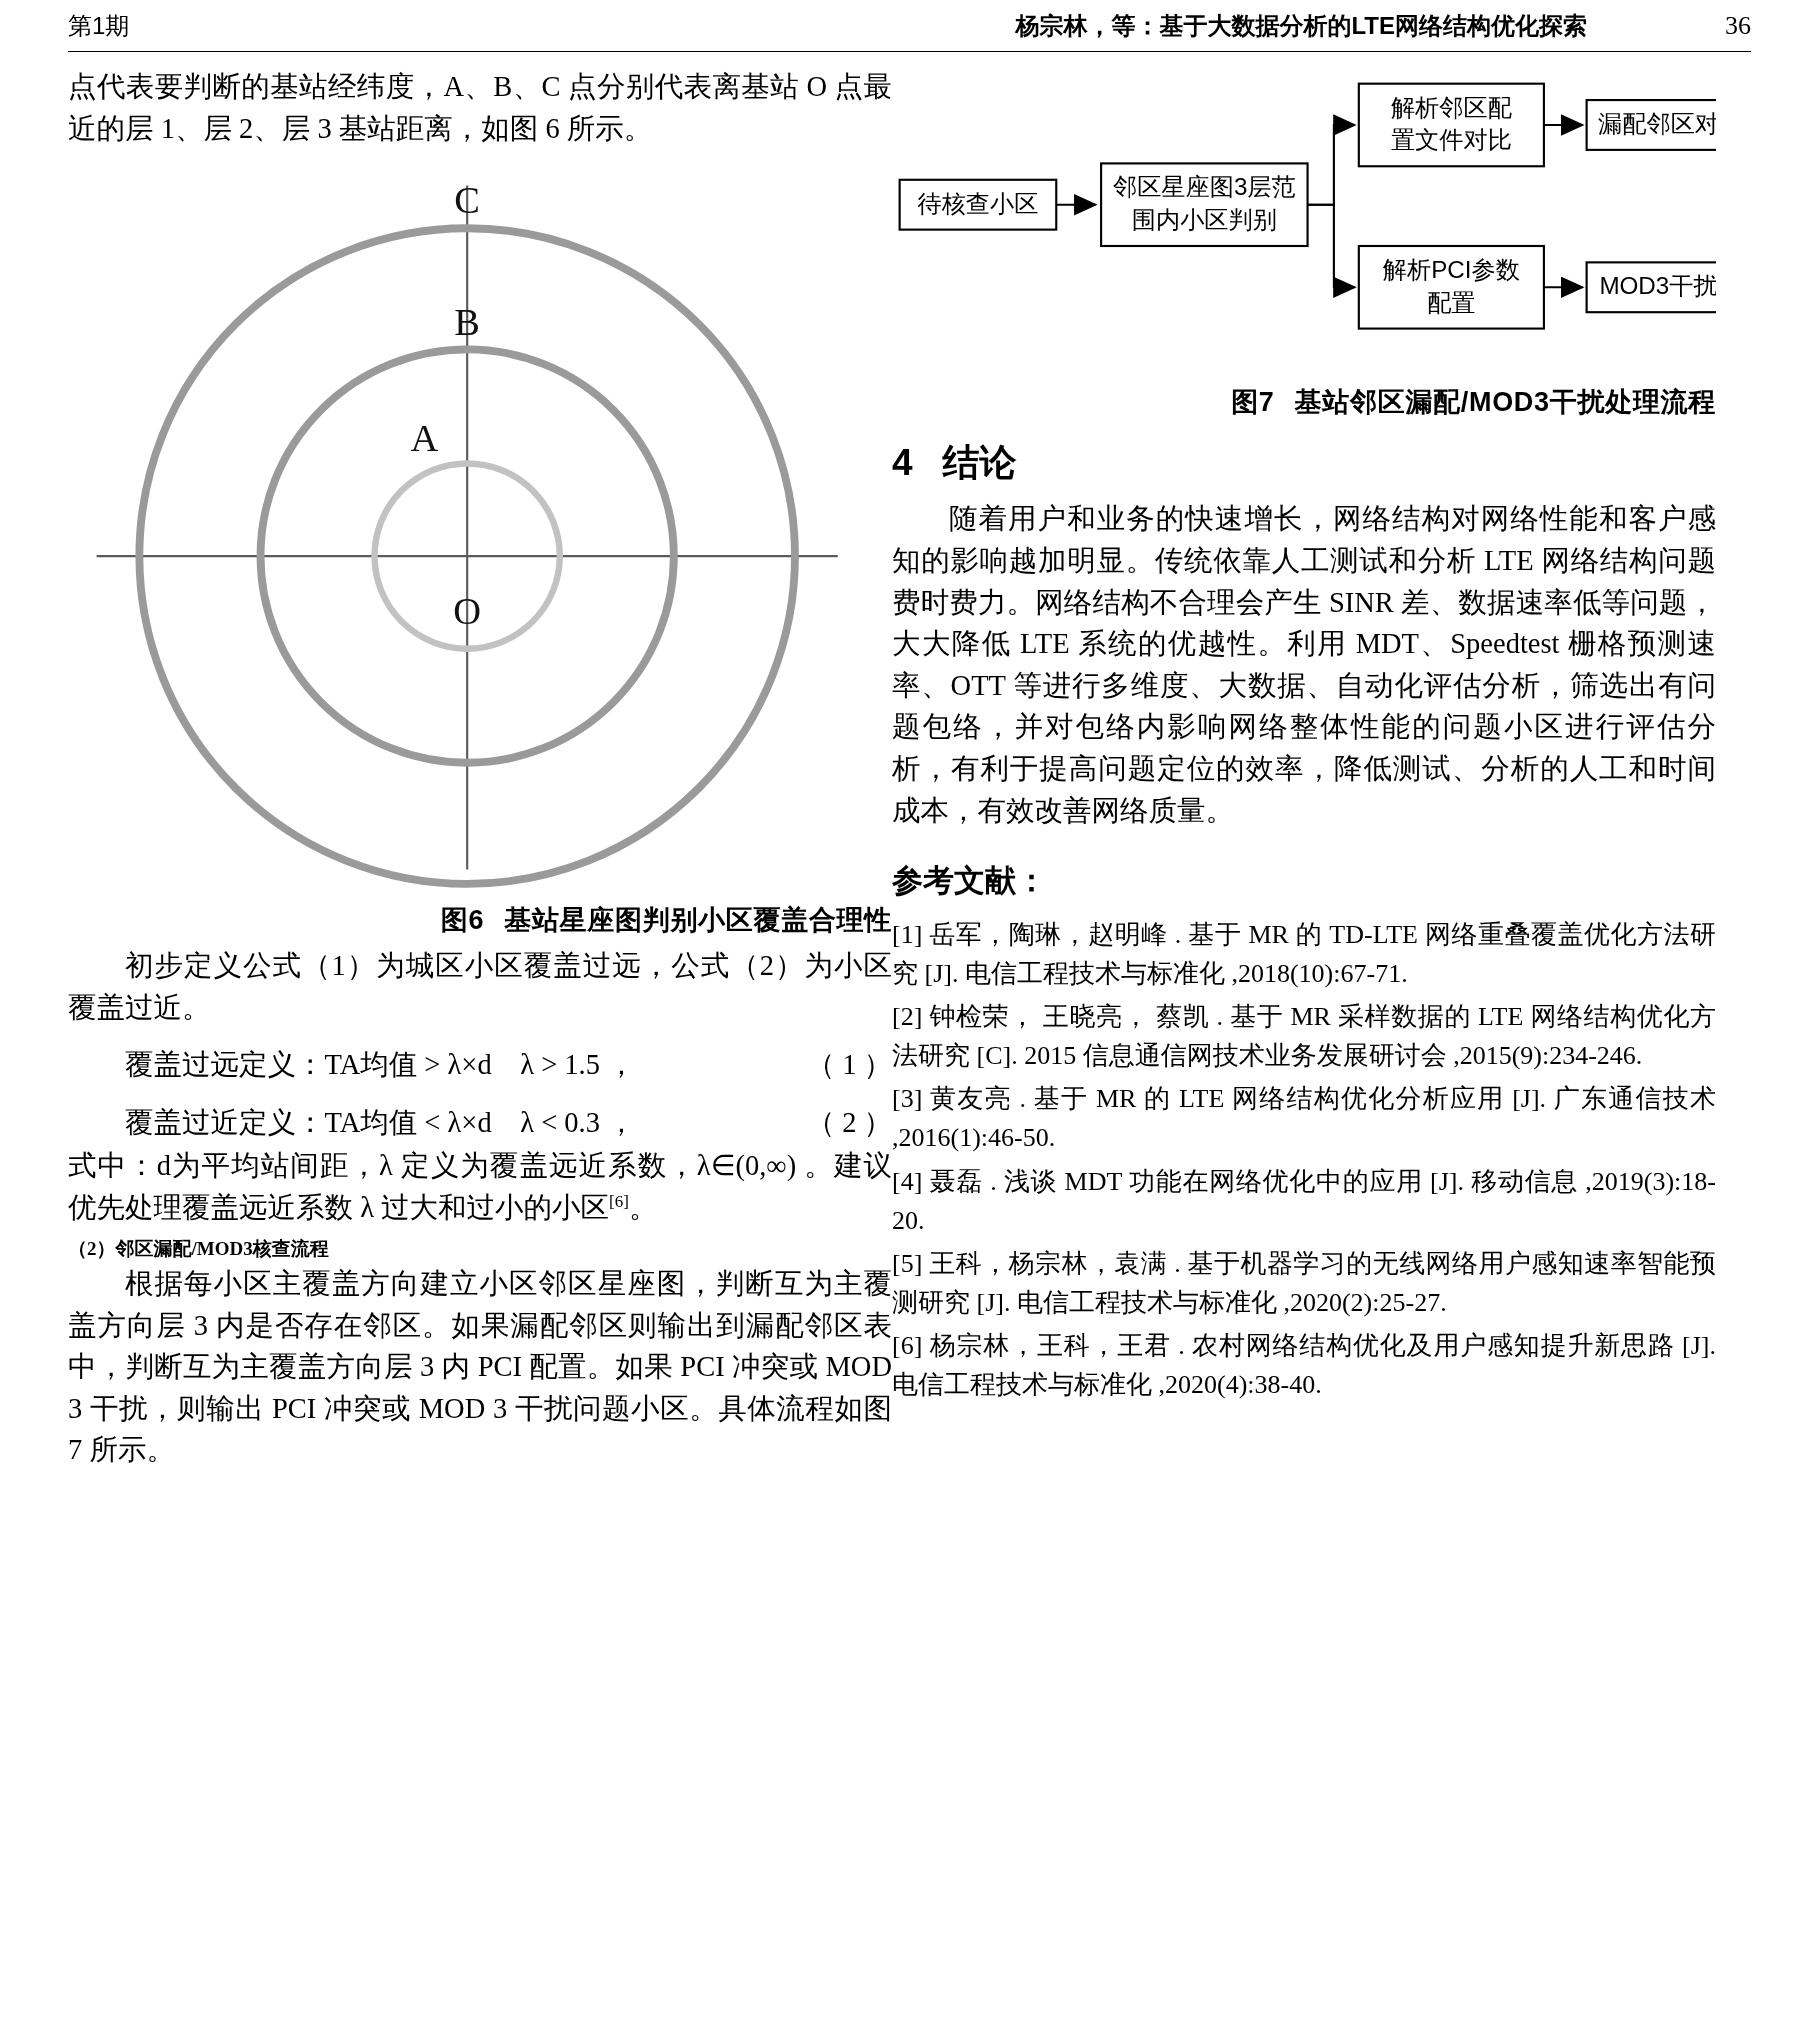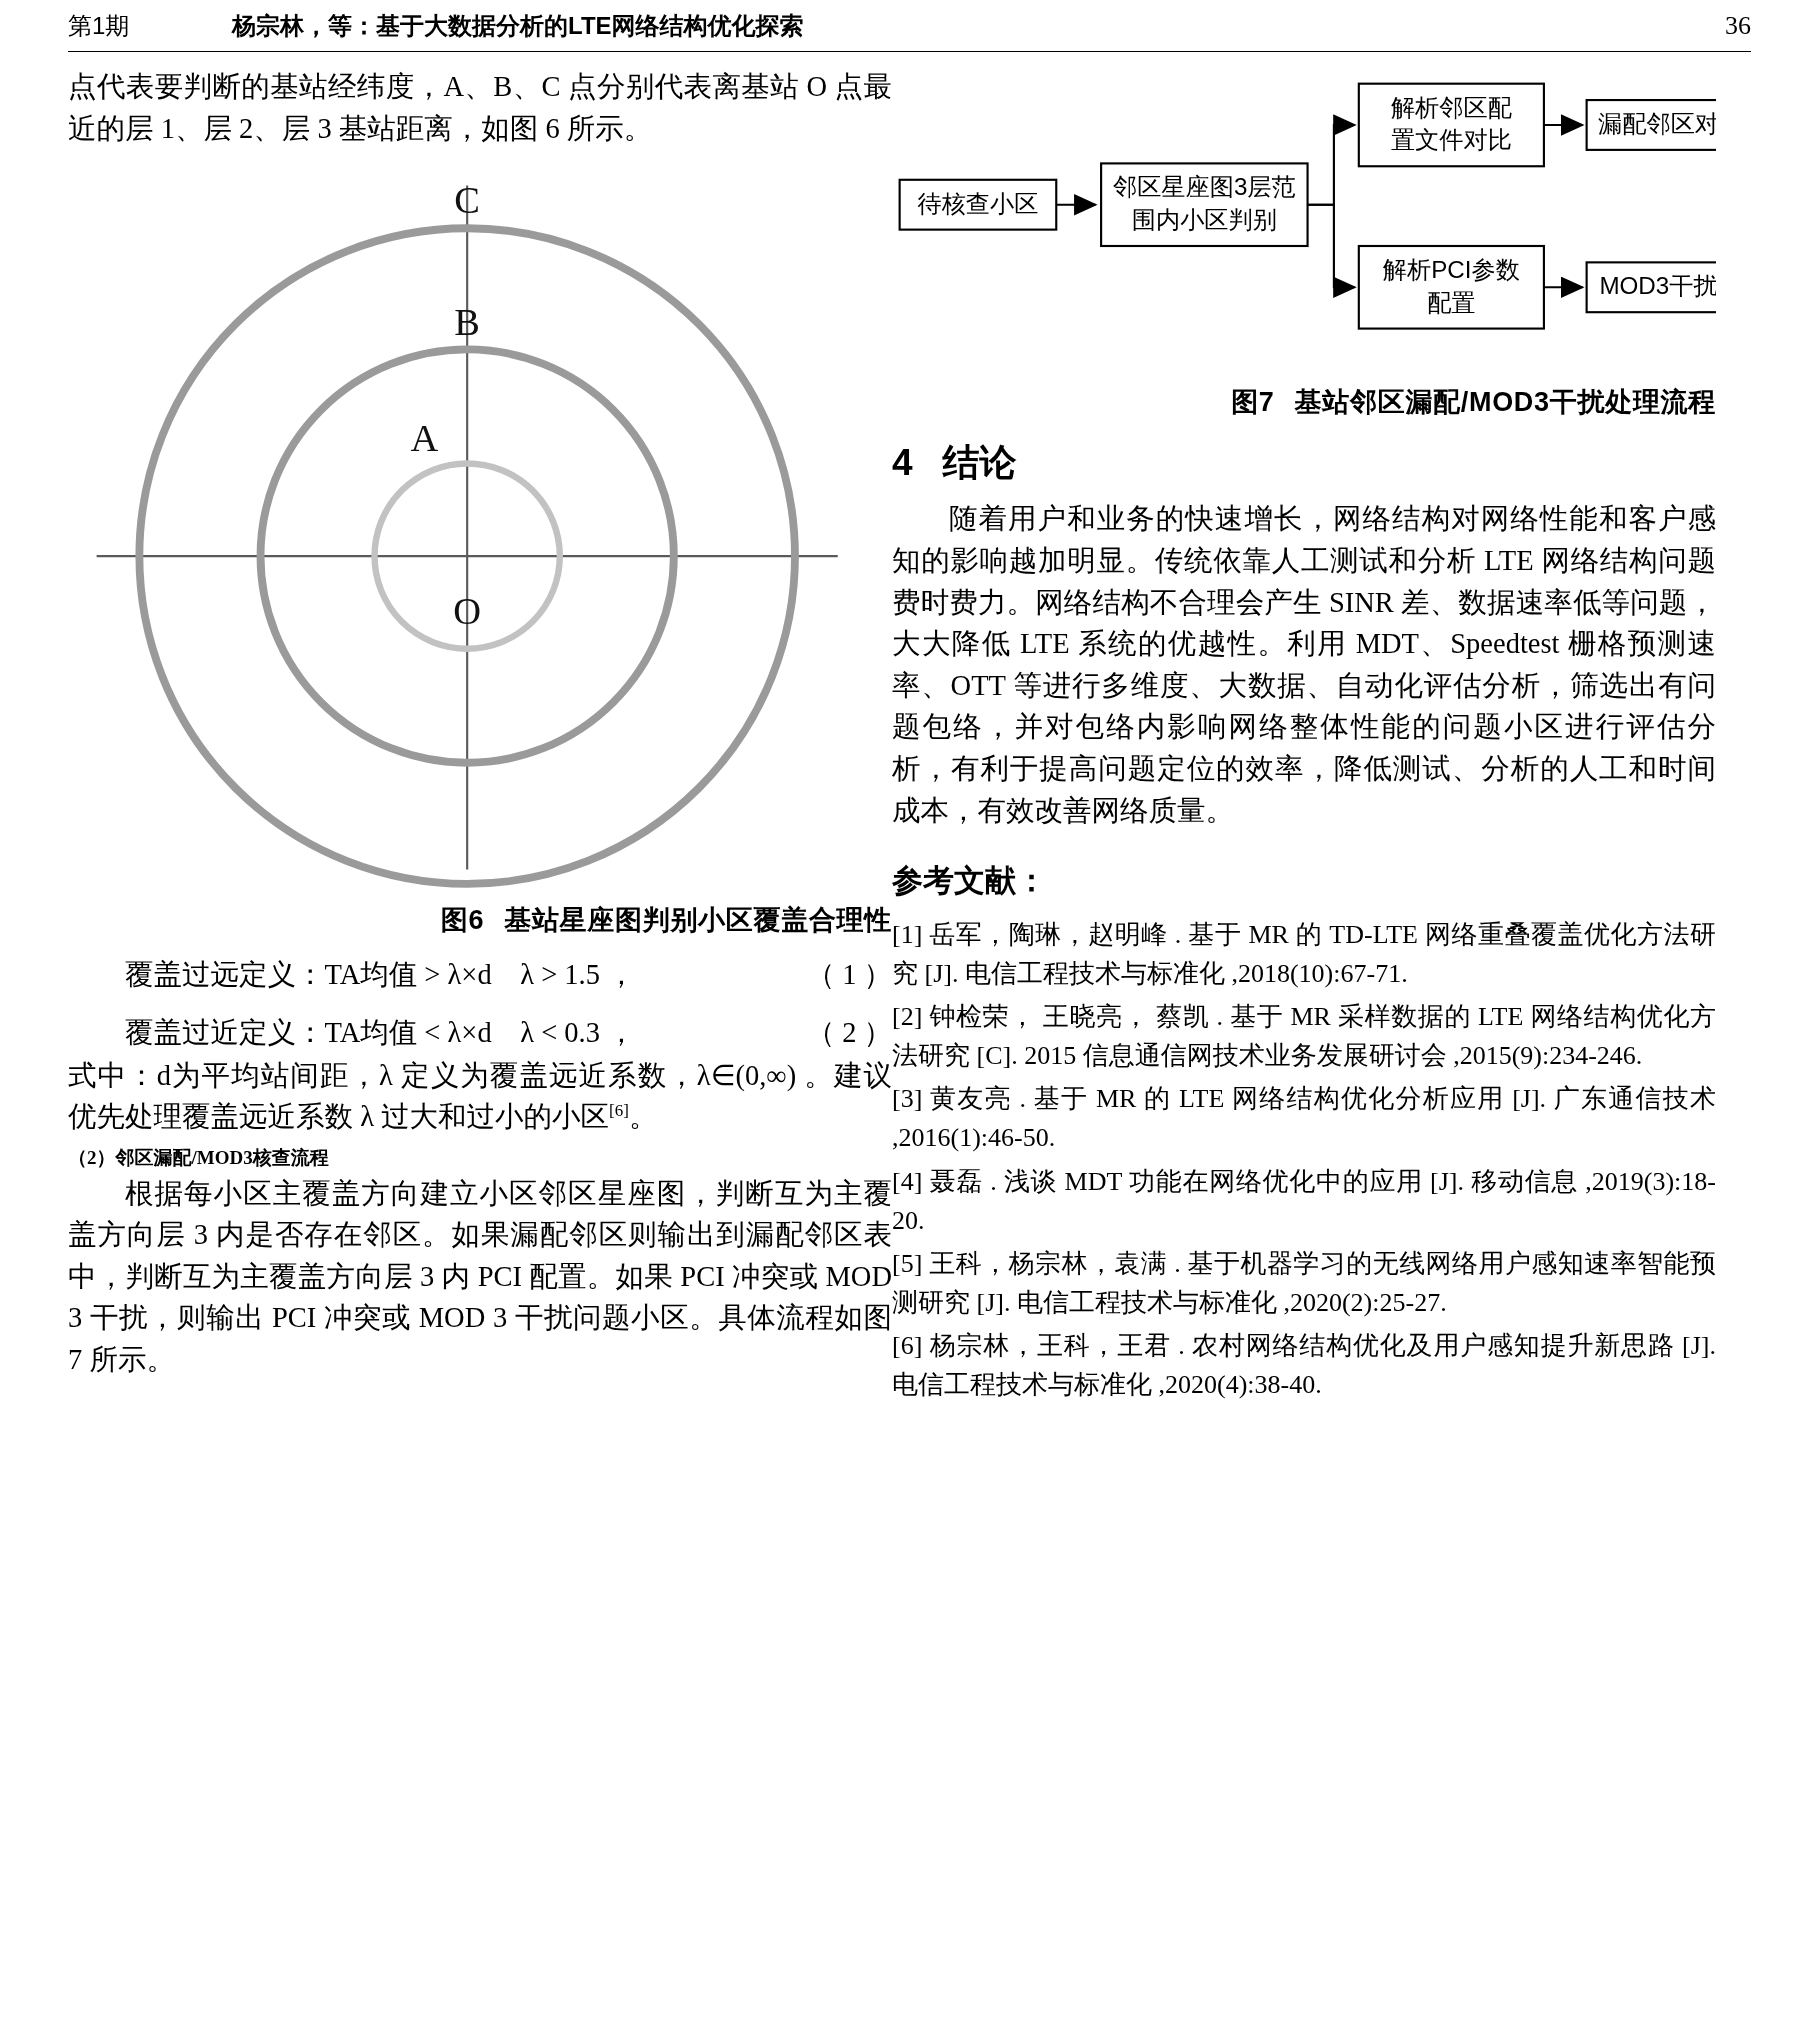--- a/index.html
+++ b/index.html
@@ -32,21 +32,21 @@
     font-size: 24px;
     font-family: "Liberation Sans", sans-serif;
   }
   .rh-left {
     width: 164px;
     text-align: left;
     white-space: nowrap;
   }
   .rh-center {
     flex: 1;
-    text-align: left;
+    text-align: right;
     white-space: nowrap;
     font-weight: 600;
   }
   .rh-right {
     width: 164px;
     text-align: right;
     font-size: 26px;
     font-family: "Liberation Serif", serif;
   }
   
@@ -166,20 +166,21 @@
           <text x="560" y="250" text-anchor="middle" font-family="Liberation Serif, serif" font-size="54" fill="#111">B</text>
           <text x="500" y="412" text-anchor="middle" font-family="Liberation Serif, serif" font-size="54" fill="#111">A</text>
           <text x="560" y="655" text-anchor="middle" font-family="Liberation Serif, serif" font-size="54" fill="#111">O</text>
         </svg>
       </div>
 
       <div class="caption">
         <span class="cap-num">图6</span><span>基站星座图判别小区覆盖合理性</span>
       </div>
 
+      <p class="body indent">初步定义公式（1）为城区小区覆盖过远，公式（2）为小区覆盖过近。</p>
 
       <div class="formula-line">
         <span class="f-text">覆盖过远定义：</span>
           <span class="ital">TA</span>
           <span>均值 &gt; λ×d　λ &gt; 1.5 ，</span>
         <span class="f-num">（ 1 ）</span>
       </div>
 
       <div class="formula-line">
         <span class="f-text">覆盖过近定义：</span>

